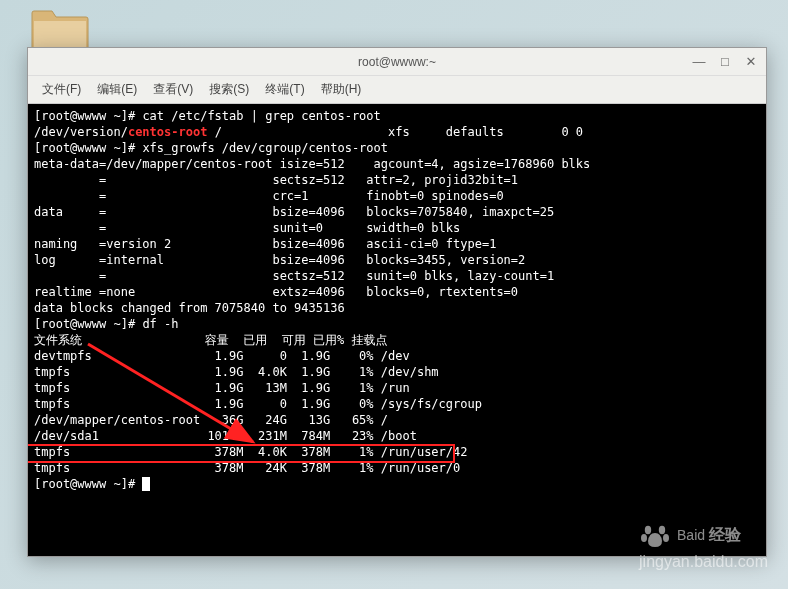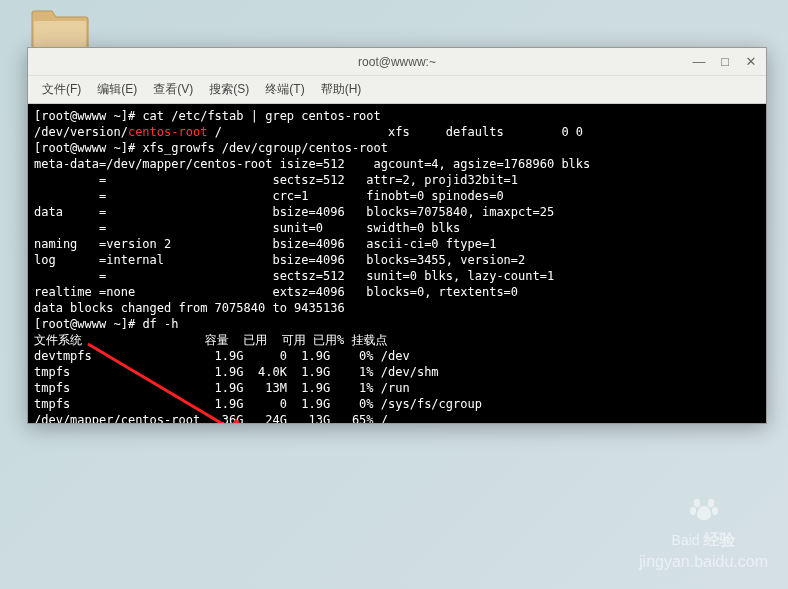--- a/index.html
+++ b/index.html
@@ -17,21 +17,21 @@
       left: 30px;
       width: 60px;
       height: 48px;
     }
     .folder-icon svg { width: 100%; height: 100%; }
     .window {
       position: absolute;
       top: 47px;
       left: 27px;
       width: 740px;
-      height: 377px;
+      height: 510px;
       background: #f0f0ed;
       border: 1px solid #999;
       box-shadow: 0 4px 20px rgba(0,0,0,0.3);
       display: flex;
       flex-direction: column;
     }
     .titlebar {
       height: 28px;
       background: #f0f0ed;
       display: flex;
@@ -86,21 +86,21 @@
       line-height: 16px;
       padding: 4px 6px;
       overflow: hidden;
       position: relative;
       font-family: "DejaVu Sans Mono", "Courier New", monospace;
     }
     .terminal pre {
       font-family: inherit;
       white-space: pre;
     }
-    .red-text { color: #ff3333; font-weight: normal; }
+    .red-text { color: #ff3333; font-weight: bold; }
     .cursor-block {
       display: inline-block;
       width: 8px;
       height: 14px;
       background: #fff;
       vertical-align: text-bottom;
     }
     .highlight-box {
       position: absolute;
       border: 2px solid #ff2222;
@@ -116,21 +116,20 @@
       right: 20px;
       opacity: 0.55;
       color: #fff;
       font-family: sans-serif;
       text-align: right;
     }
     .watermark-main {
       display: flex;
       align-items: center;
       gap: 6px;
-      flex-direction: column;
     }
     .watermark-paw {
       width: 32px;
       height: 32px;
     }
     .watermark-text {
       font-size: 14px;
     }
     .watermark-text .jy { font-size: 16px; font-weight: bold; }
     .watermark-sub {

